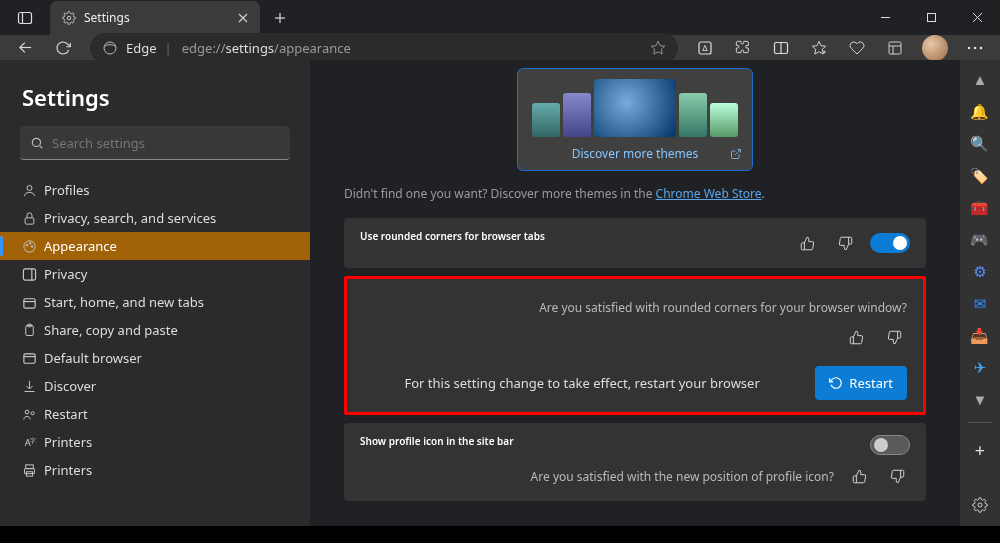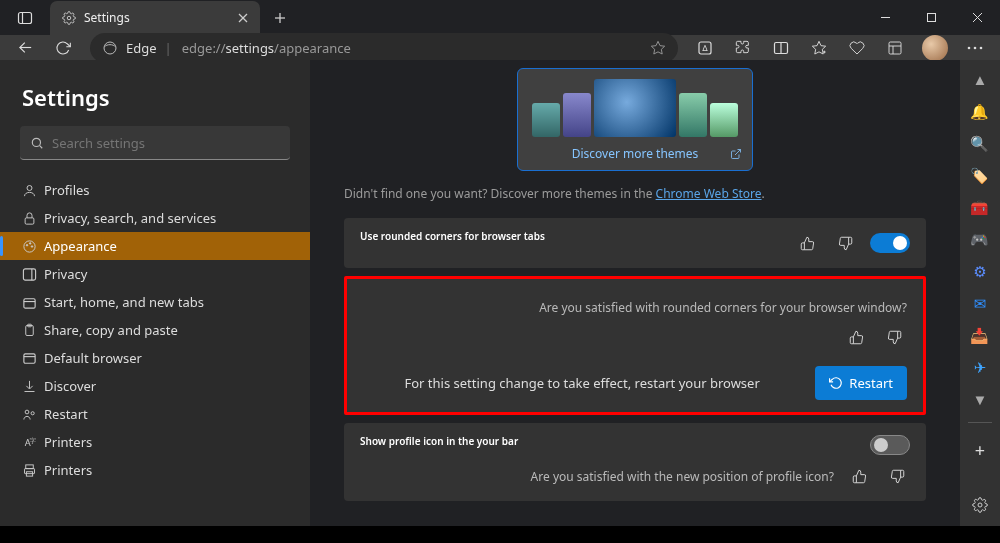--- a/index.html
+++ b/index.html
@@ -397,21 +397,21 @@
               <path d="M1 4v6h6"></path>
               <path d="M3.51 15a9 9 0 1 0 2.13-9.36L1 10"></path>
             </svg>
           <span>Restart</span>
         </button>
       </div>
     </div>
 
     <div class="setting-block">
       <div class="row1">
-        <div class="title-col">Show profile icon in the your bar</div>
+        <div class="title-col">Show profile icon in the site bar</div>
         <div class="right-col">
           <div class="toggle off">
               <div class="knob"></div>
             </div>
         </div>
       </div>
       <div class="rowfb">
         <span class="feedback">Are you satisfied with the new position of profile icon?</span>
         <span class="thumbbtn">
             <svg width="15" height="15" viewBox="0 0 24 24" fill="none" stroke="currentColor" stroke-width="1.5">

